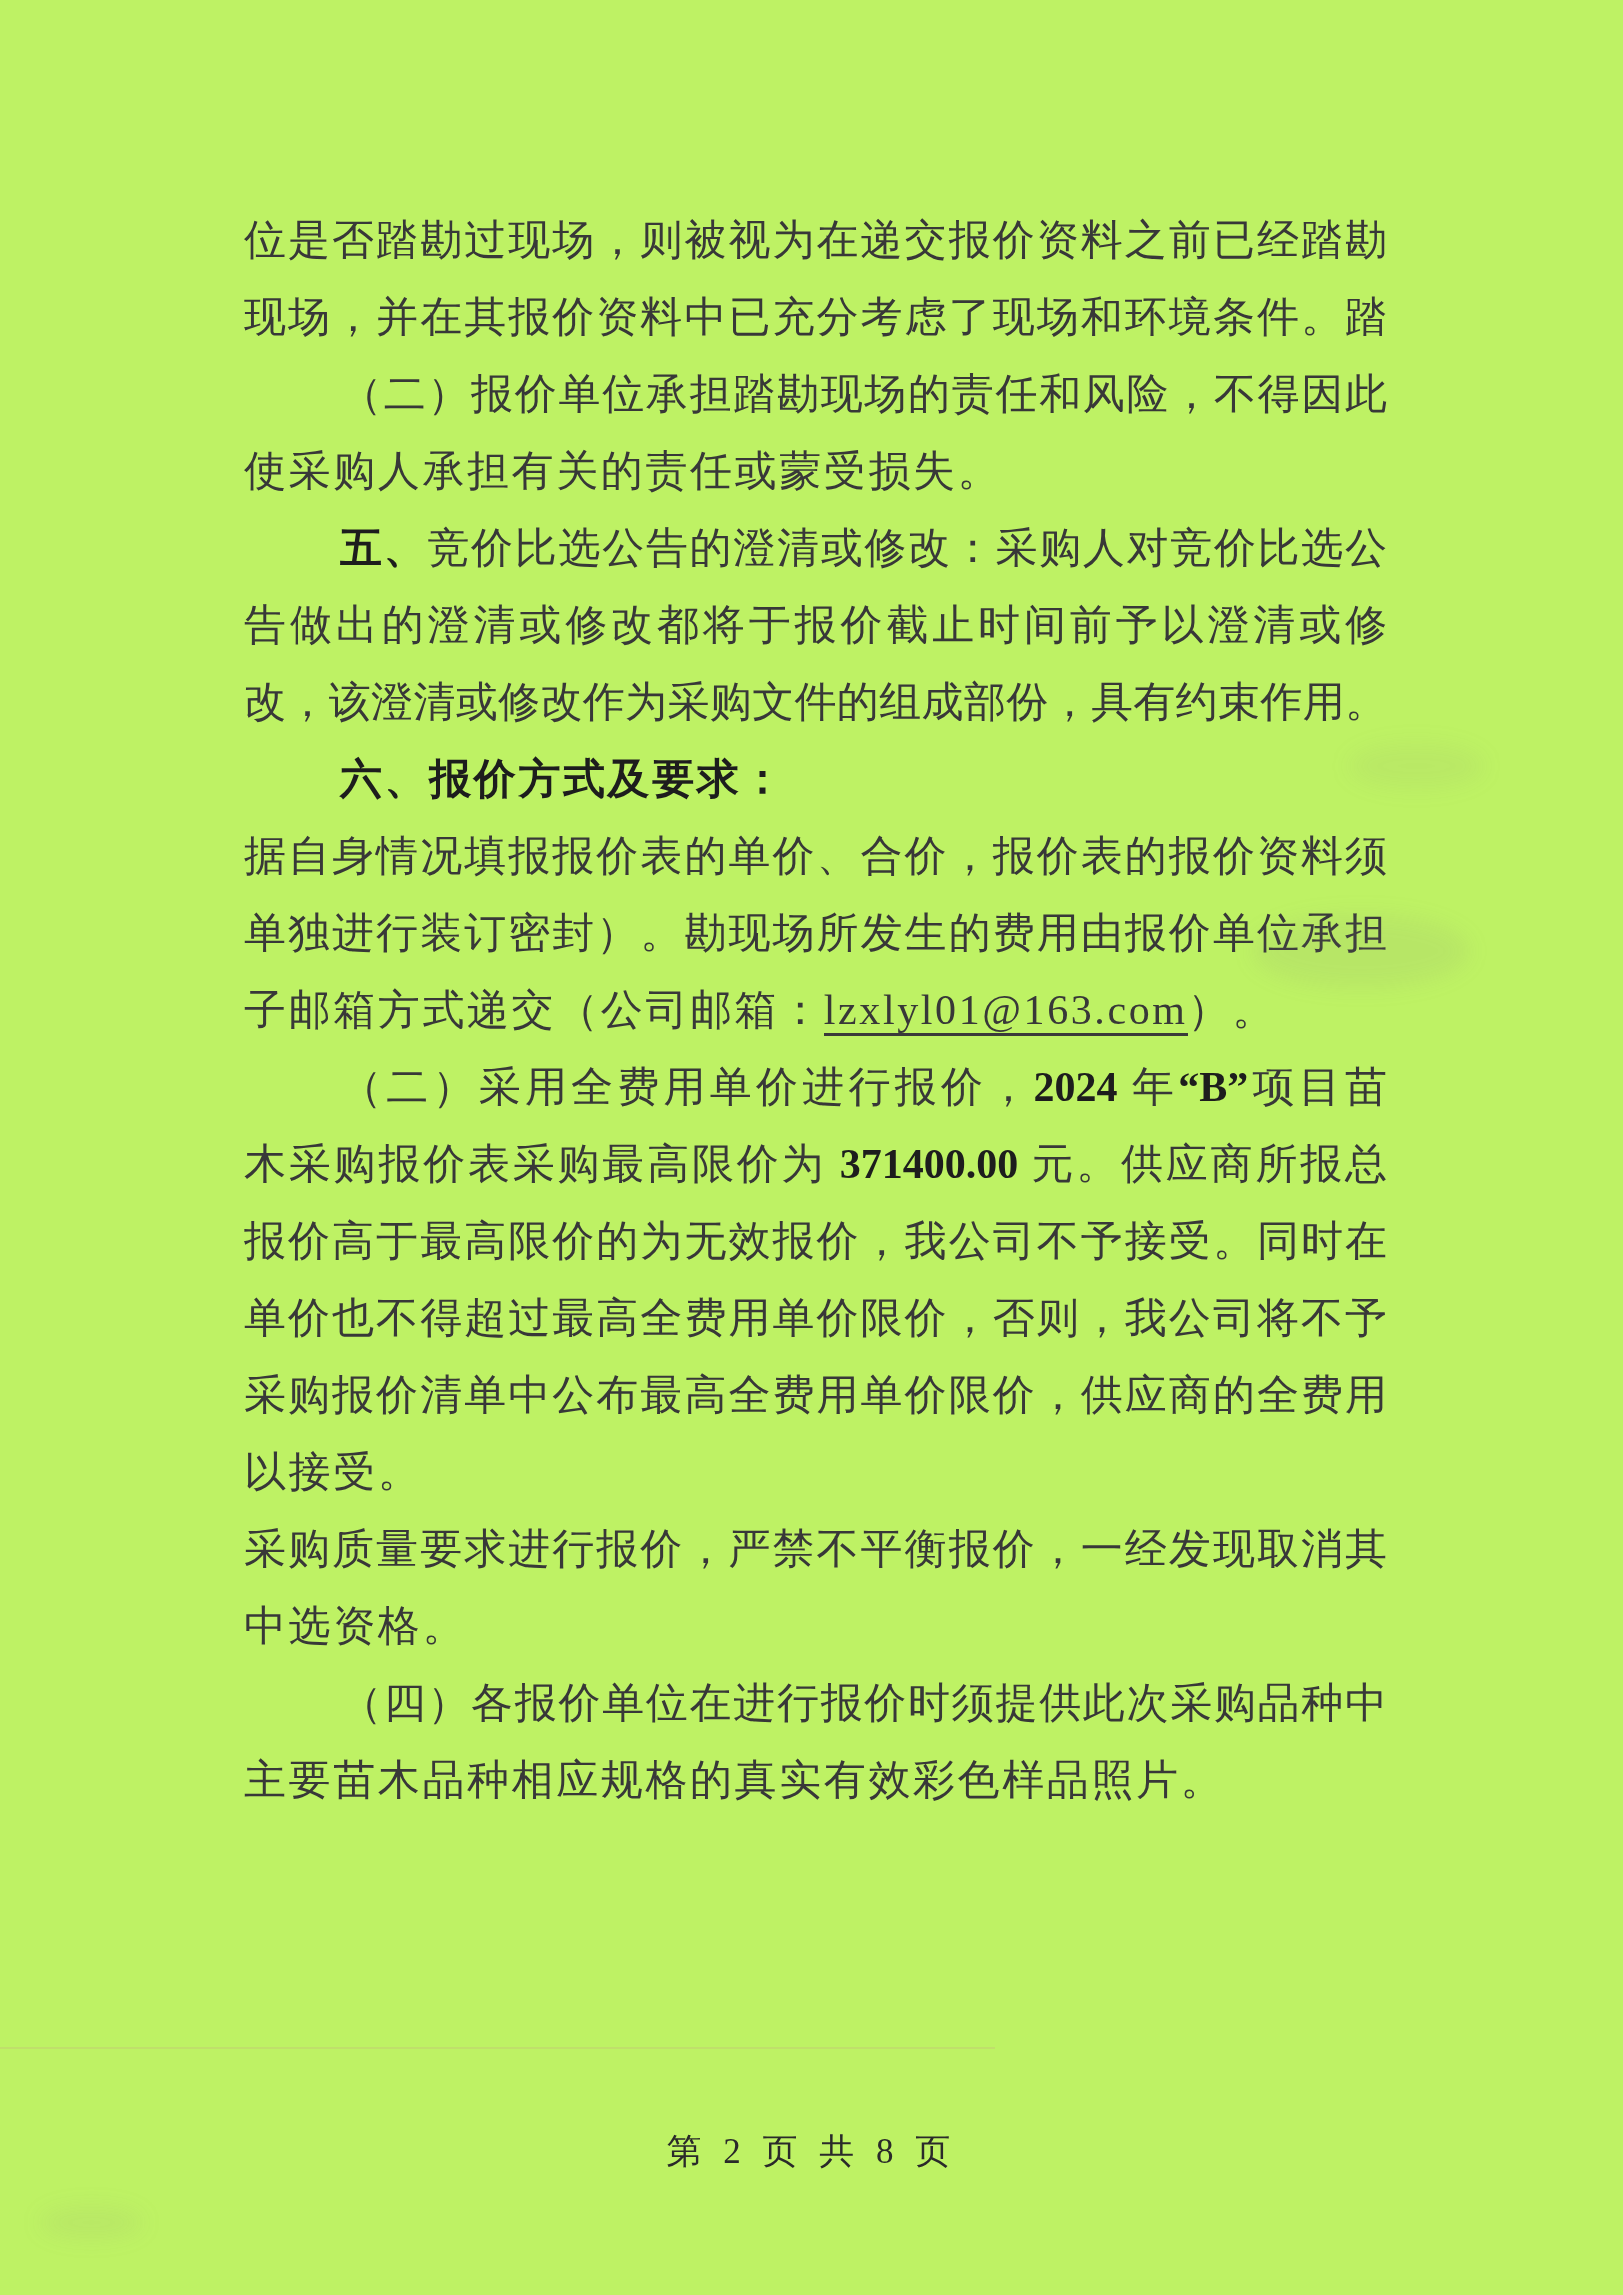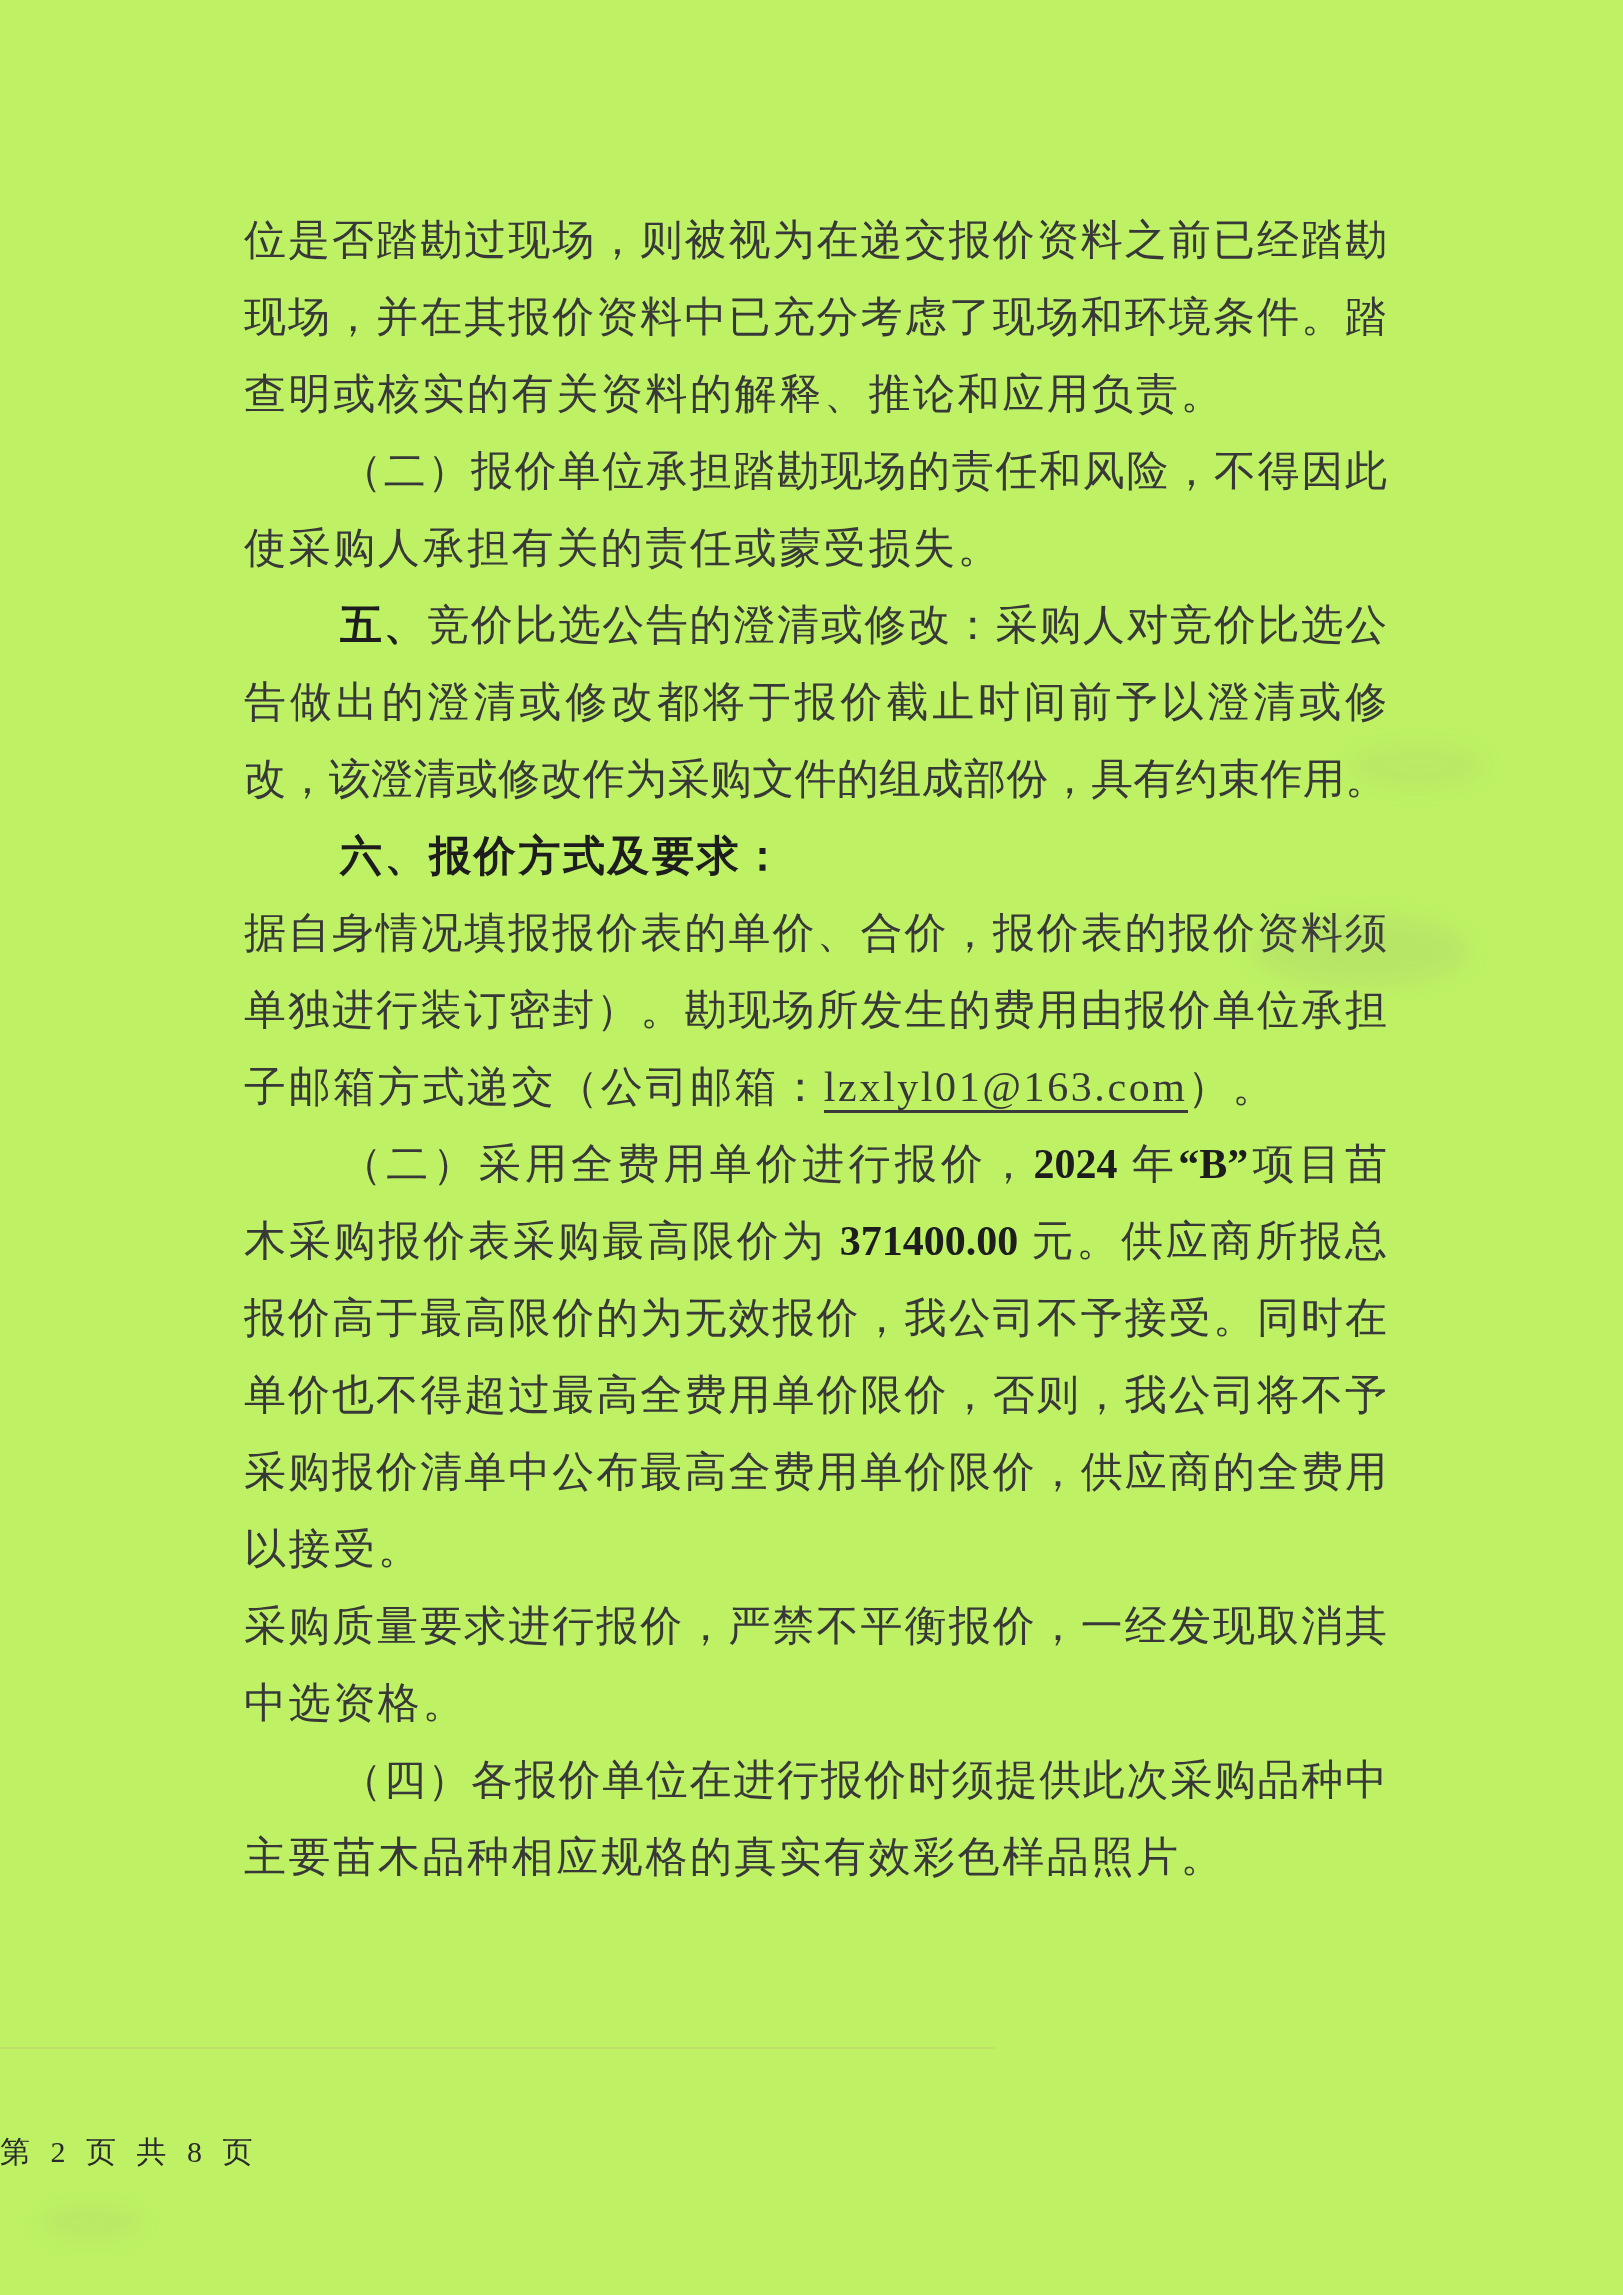--- a/index.html
+++ b/index.html
@@ -44,21 +44,22 @@
     color: #1d1d1d;
   }
   .underline {
     border-bottom: 3.3px solid #3a3a3a;
   }
   .footer {
     position: absolute;
     left: 0;
     top: 2129px;
     width: 100%;
-    font-size: 30px;
+    text-align: center;
+    font-size: 35px;
     line-height: 46px;
     letter-spacing: 6.5px;
     color: #2a2a2a;
   }
   
   .artifact-line {
     position: absolute;
     left: 0;
     top: 2047px;
     width: 995px;
@@ -75,21 +76,20 @@
   .smudge.s2 { left: 1348px; top: 743px; width: 137px; height: 46px; background: rgba(125,125,125,0.07); }
   .smudge.s3 { left: 39px;  top: 2206px; width: 105px; height: 33px; background: rgba(125,125,125,0.08); }
 </style>
 </head>
 <body>
 
 <div class="page">
   <div class="textblock">
       <div class="line justify"><span>位是否踏勘过现场，则被视为在递交报价资料之前已经踏勘</span></div>
       <div class="line justify"><span>现场，并在其报价资料中已充分考虑了现场和环境条件。踏</span></div>
-      <div class="line"><span>查明或核实的有关资料的解释、推论和应用负责。</span></div>
       <div class="line indent justify"><span>（二）报价单位承担踏勘现场的责任和风险，不得因此</span></div>
       <div class="line"><span>使采购人承担有关的责任或蒙受损失。</span></div>
       <div class="line indent justify"><span class="bold">五、</span><span>竞价比选公告的澄清或修改：采购人对竞价比选公</span></div>
       <div class="line justify"><span>告做出的澄清或修改都将于报价截止时间前予以澄清或修</span></div>
       <div class="line justify"><span>改，该澄清或修改作为采购文件的组成部份，具有约束作用。</span></div>
       <div class="line indent"><span class="bold">六、报价方式及要求：</span></div>
       <div class="line justify"><span>据自身情况填报报价表的单价、合价，报价表的报价资料须</span></div>
       <div class="line justify"><span>单独进行装订密封）。勘现场所发生的费用由报价单位承担</span></div>
       <div class="line"><span>子邮箱方式递交（公司邮箱：</span><span class="underline">lzxlyl01@163.com</span><span>）。</span></div>
       <div class="line indent justify"><span>（二）采用全费用单价进行报价，</span><span class="bold">2024</span><span> 年</span><span class="bold">“B”</span><span>项目苗</span></div>

